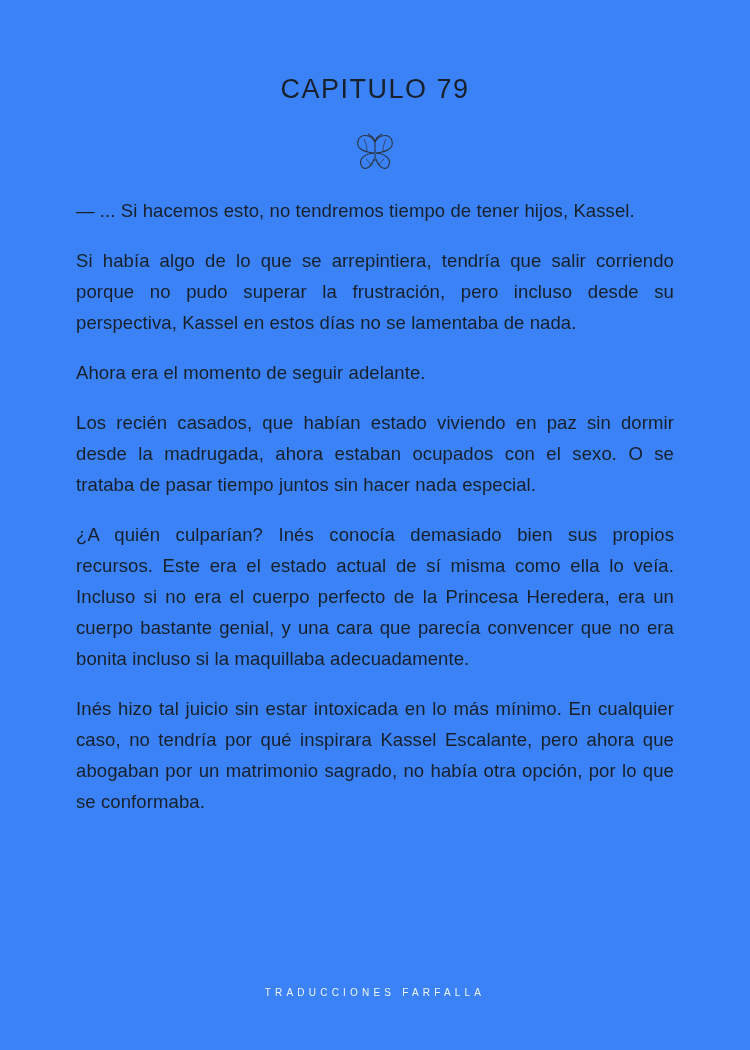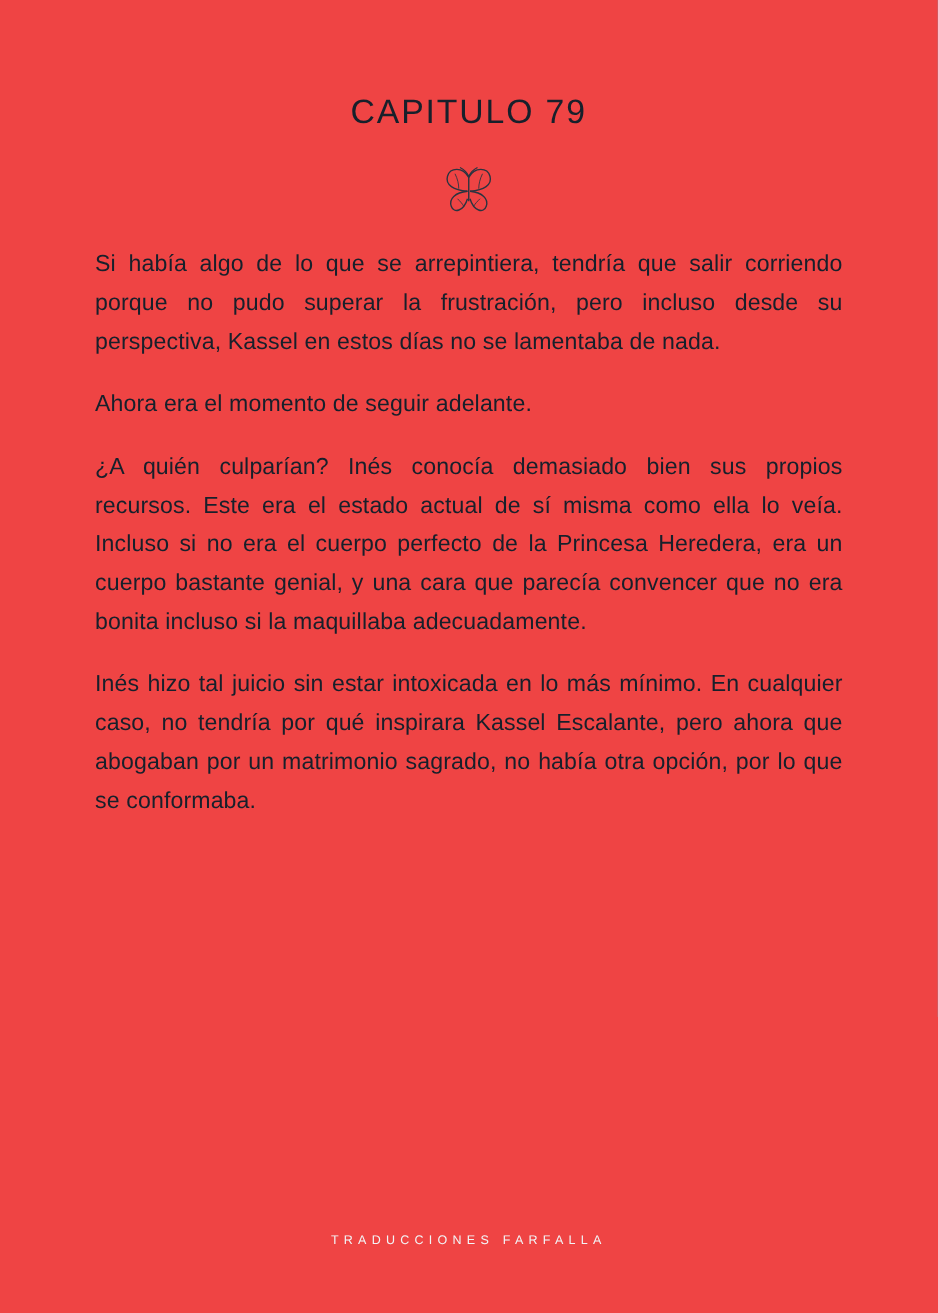--- a/index.html
+++ b/index.html
@@ -13,21 +13,21 @@
     font-family: "Liberation Sans", sans-serif;
     color: #1b2430;
     overflow: hidden;
   }
   .page {
     position: relative;
     width: 750px;
     height: 1050px;
     box-sizing: border-box;
     padding: 0 76px;
-    background: #ef4444;
+    background: #3b82f6;
   }
   .chapter-title {
     text-align: center;
     font-size: 27px;
     letter-spacing: 1.5px;
     font-weight: 400;
     color: #17202b;
     margin: 0;
     padding-top: 74px;
     font-family: "Liberation Sans", sans-serif;
@@ -96,21 +96,23 @@
         <path d="M23 10 C25 6, 28 4, 30 3"></path>
         <path d="M12 8 C14 12, 15 16, 15 20" stroke-width="0.7"></path>
         <path d="M34 8 C32 12, 31 16, 31 20" stroke-width="0.7"></path>
         <path d="M14 28 C16 30, 18 32, 19 34" stroke-width="0.7"></path>
         <path d="M32 28 C30 30, 28 32, 27 34" stroke-width="0.7"></path>
       </g>
     </svg>
   </div>
 
   <div class="body-text">
+    <p class="para">— ... Si hacemos esto, no tendremos tiempo de tener hijos, Kassel.</p>
     <p class="para">Si había algo de lo que se arrepintiera, tendría que salir corriendo porque no pudo superar la frustración, pero incluso desde su perspectiva, Kassel en estos días no se lamentaba de nada.</p>
     <p class="para">Ahora era el momento de seguir adelante.</p>
+    <p class="para">Los recién casados, que habían estado viviendo en paz sin dormir desde la madrugada, ahora estaban ocupados con el sexo. O se trataba de pasar tiempo juntos sin hacer nada especial.</p>
     <p class="para">¿A quién culparían? Inés conocía demasiado bien sus propios recursos. Este era el estado actual de sí misma como ella lo veía. Incluso si no era el cuerpo perfecto de la Princesa Heredera, era un cuerpo bastante genial, y una cara que parecía convencer que no era bonita incluso si la maquillaba adecuadamente.</p>
     <p class="para">Inés hizo tal juicio sin estar intoxicada en lo más mínimo. En cualquier caso, no tendría por qué inspirara Kassel Escalante, pero ahora que abogaban por un matrimonio sagrado, no había otra opción, por lo que se conformaba.</p>
   </div>
 
   <div class="footer">TRADUCCIONES FARFALLA</div>
 
 </div>
 
 </body></html>

